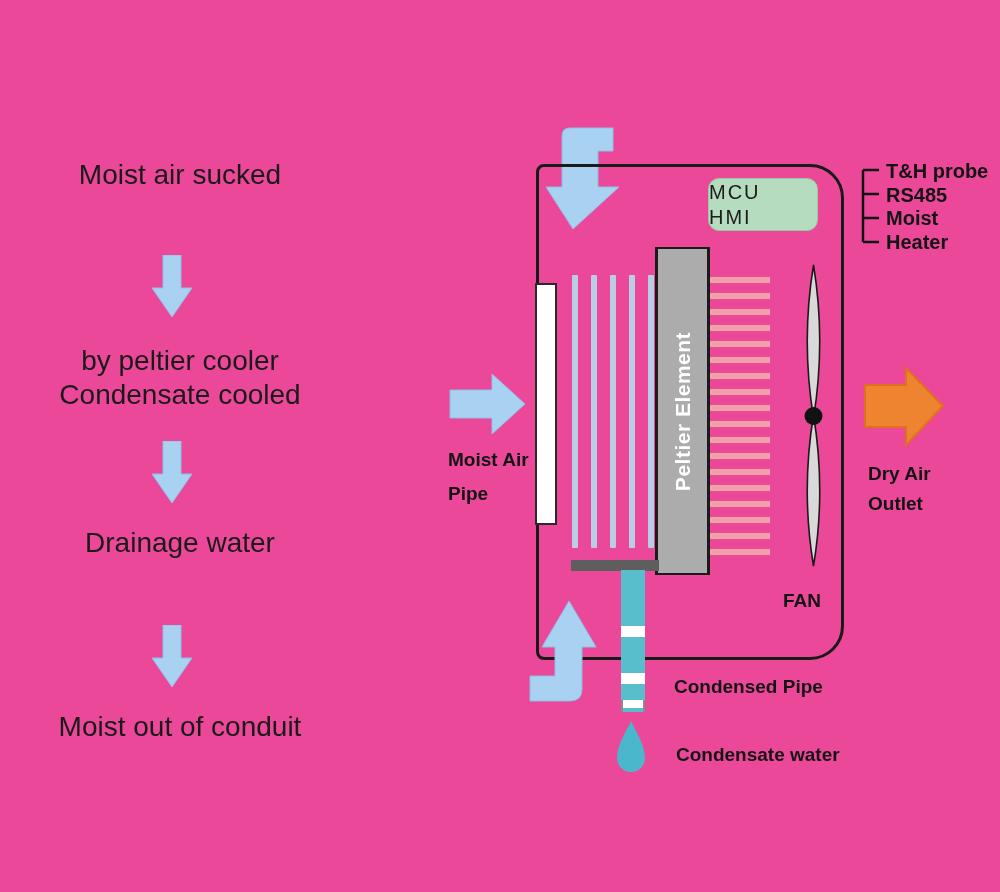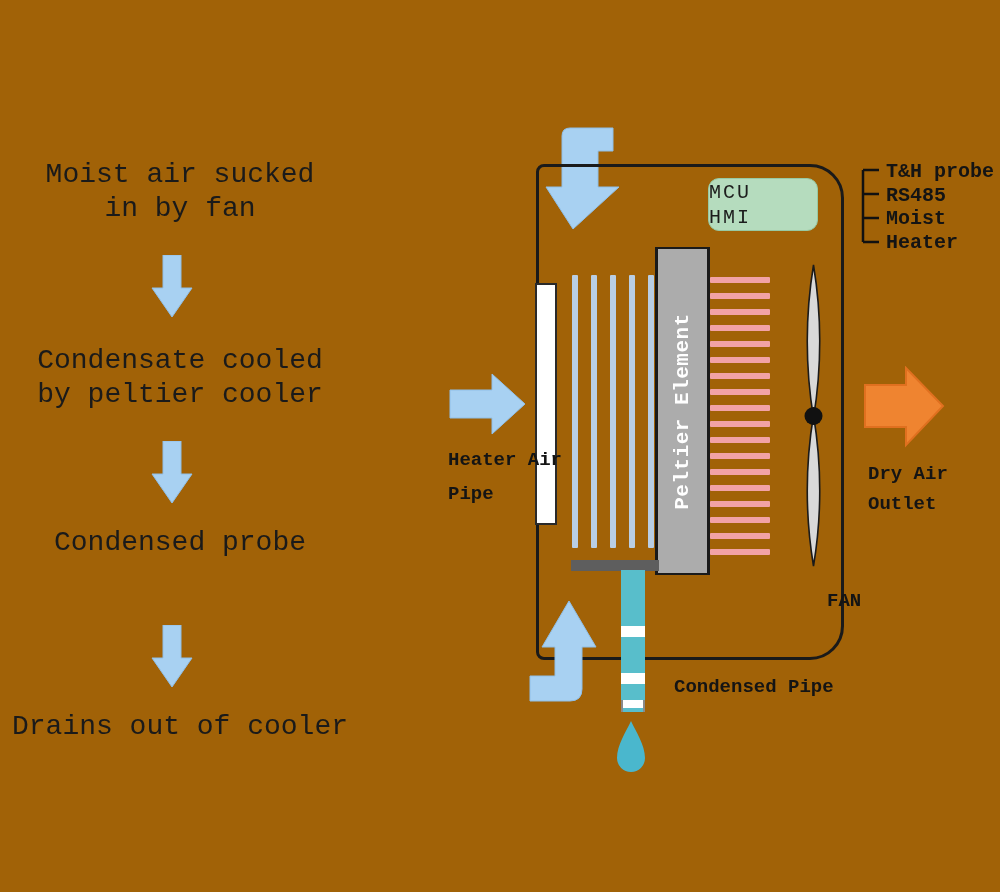--- a/index.html
+++ b/index.html
@@ -1,18 +1,18 @@
 <!DOCTYPE html>
 <html style="--ink: #1a1a1a; --arrow-blue: #a8d1f2; --cold-fin-blue: #b9cee4; --hot-fin-pink: #f2a2a6; --peltier-gray: #acacac; --fan-gray: #d9d9d9; --controller-green: #b5dcbe; --outlet-orange: #ef8430; --outlet-orange-border: #e0701f; --pipe-teal: #58becb; --droplet-teal: #4ab7cd; --tray-gray: #5e5e5e;"><head>
 <meta charset="utf-8">
 <style>
   html,body { margin:0; padding:0; background:#ffffff; }
   .canvas {
-    position:relative; width:1000px; height:892px; background:#a16207;
-    font-family:Liberation Mono, monospace; color:var(--ink,#1a1a1a); overflow:hidden;
+    position:relative; width:1000px; height:892px; background:#ec4899;
+    font-family:Liberation Sans, sans-serif; color:var(--ink,#1a1a1a); overflow:hidden;
   }
   .abs { position:absolute; }
 
   
   .flow-step {
     position:absolute; left:0; width:360px; text-align:center;
     font-size:28px; line-height:34px; color:var(--ink,#1a1a1a);
   }
   .down-arrow { position:absolute; left:150px; width:44px; height:64px; }
   .blue-shape { fill:var(--arrow-blue,#a8d1f2); stroke:#8fbfe8; stroke-width:1; }
@@ -77,40 +77,39 @@
   .bracket-path { stroke:#111111; stroke-width:2.5; fill:none; }
 </style>
 </head>
 <body>
 
 <div class="canvas">
 
   <section>
     <div class="flow-step" style="top:158px">
       <div>Moist air sucked</div>
-      <div>in by fan</div>
     </div>
     <svg class="down-arrow" style="top:255px" viewBox="0 0 44 64">
       <polygon class="blue-shape" points="13,0 31,0 31,33 42,33 22,62 2,33 13,33"></polygon>
     </svg>
     <div class="flow-step" style="top:344px">
+      <div>by peltier cooler</div>
       <div>Condensate cooled</div>
-      <div>by peltier cooler</div>
     </div>
     <svg class="down-arrow" style="top:441px" viewBox="0 0 44 64">
       <polygon class="blue-shape" points="13,0 31,0 31,33 42,33 22,62 2,33 13,33"></polygon>
     </svg>
     <div class="flow-step" style="top:526px">
-      <div>Condensed probe</div>
+      <div>Drainage water</div>
     </div>
     <svg class="down-arrow" style="top:625px" viewBox="0 0 44 64">
       <polygon class="blue-shape" points="13,0 31,0 31,33 42,33 22,62 2,33 13,33"></polygon>
     </svg>
     <div class="flow-step" style="top:710px">
-      <div>Drains out of cooler</div>
+      <div>Moist out of conduit</div>
     </div>
   </section>
 
   <svg class="abs" style="left:540px; top:122px" width="85" height="112" viewBox="0 0 85 112">
     <path class="blue-shape" d="M33,107 L6,65 L22,65 L22,14 Q22,6 30,6 L73,6 L73,29 L58,29 L58,65 L79,65 Z"></path>
   </svg>
 
   <div class="enclosure"></div>
 
   <div class="vent"></div>
@@ -178,25 +177,26 @@
     <path class="blue-shape" d="M43,5 L70,51 L56,51 L56,93 Q56,105 44,105 L4,105 L4,80 L29,80 L29,51 L16,51 Z"></path>
   </svg>
 
   <svg class="abs" style="left:613px; top:718px" width="36" height="58" viewBox="0 0 36 58">
     <path d="M18,3 C13,14 4,27 4,40 a14,14 0 0 0 28,0 C32,27 23,14 18,3 Z" fill="var(--droplet-teal,#4ab7cd)"></path>
   </svg>
 
   <svg class="abs" style="left:448px; top:372px" width="78" height="64" viewBox="0 0 78 64">
     <polygon class="blue-shape" points="2,18 44,18 44,2 77,32 44,62 44,46 2,46"></polygon>
   </svg>
-  <div class="dev-label" style="left:448px; top:448px">Heater Air</div>
+  <div class="dev-label" style="left:448px; top:448px">Moist Air</div>
   <div class="dev-label" style="left:448px; top:482px">Pipe</div>
 
   <svg class="abs" style="left:862px; top:366px" width="84" height="82" viewBox="0 0 84 82">
     <polygon class="orange-shape" points="3,19 44,19 44,2 81,40 44,79 44,61 3,61"></polygon>
   </svg>
   <div class="dev-label" style="left:868px; top:462px">Dry Air</div>
   <div class="dev-label" style="left:868px; top:492px">Outlet</div>
 
-  <div class="dev-label" style="left:827px; top:589px">FAN</div>
+  <div class="dev-label" style="left:783px; top:589px">FAN</div>
   <div class="dev-label" style="left:674px; top:675px">Condensed Pipe</div>
+  <div class="dev-label" style="left:676px; top:743px">Condensate water</div>
 
 </div>
 
 </body></html>

